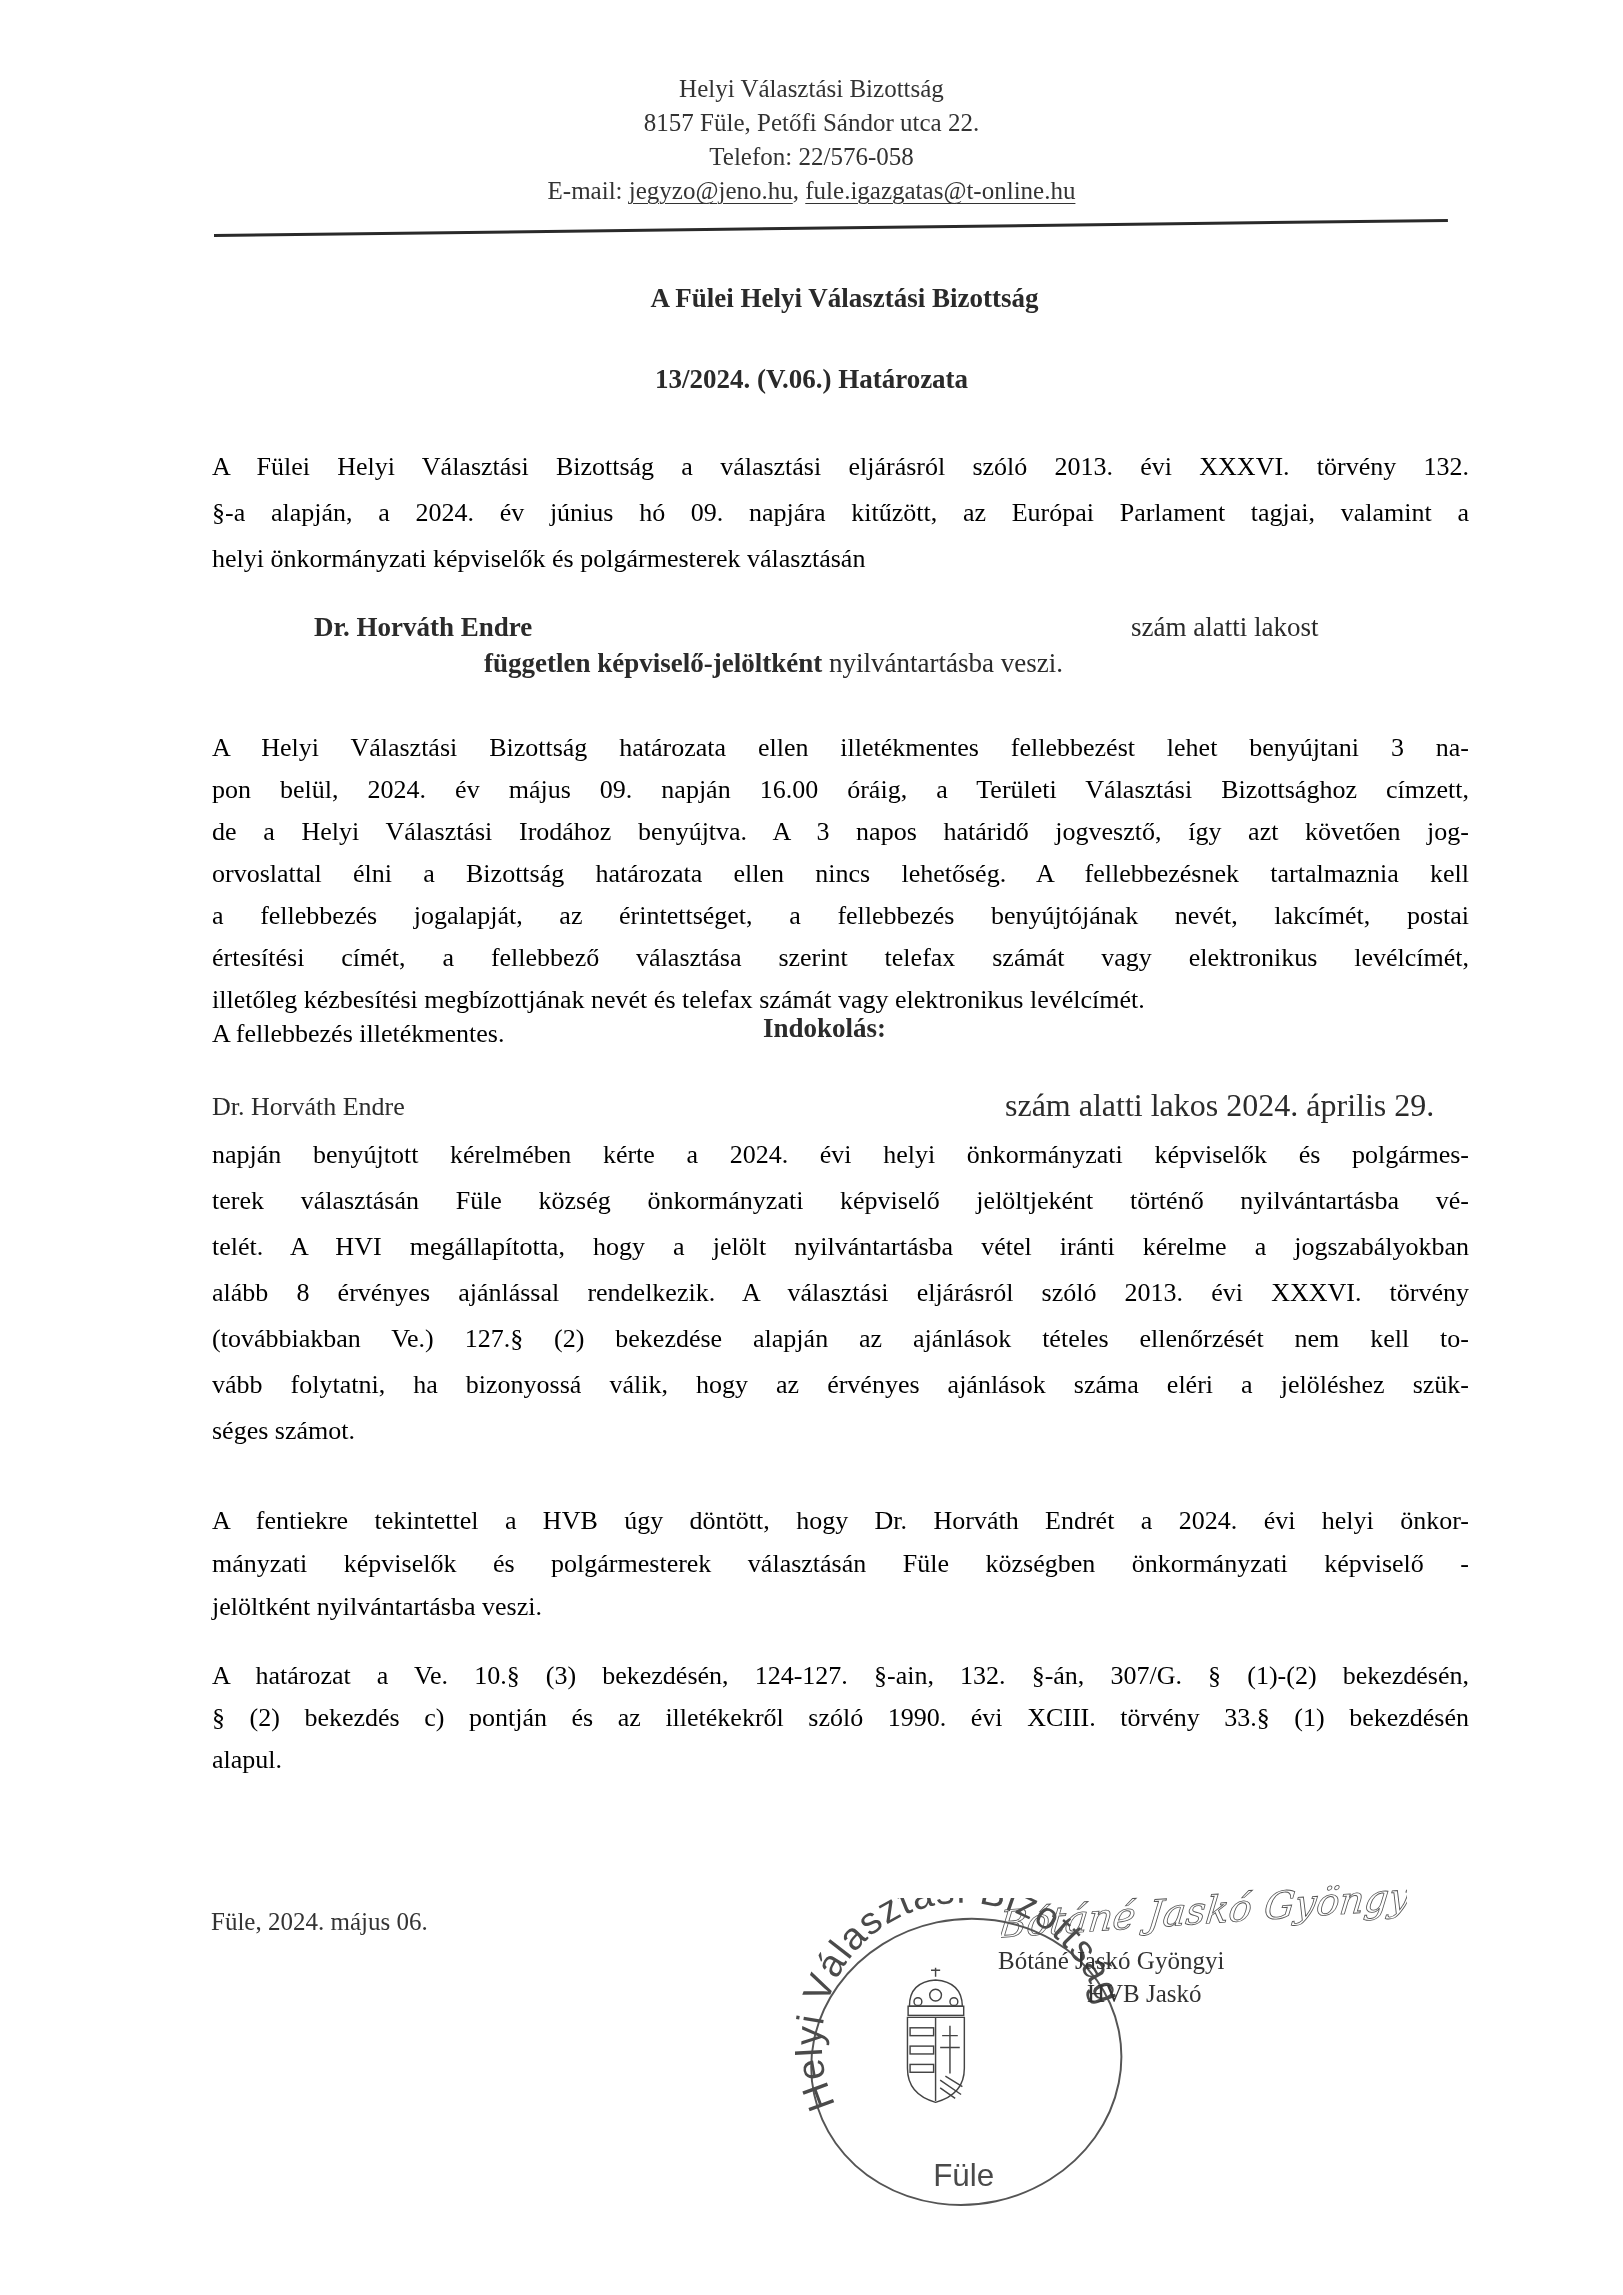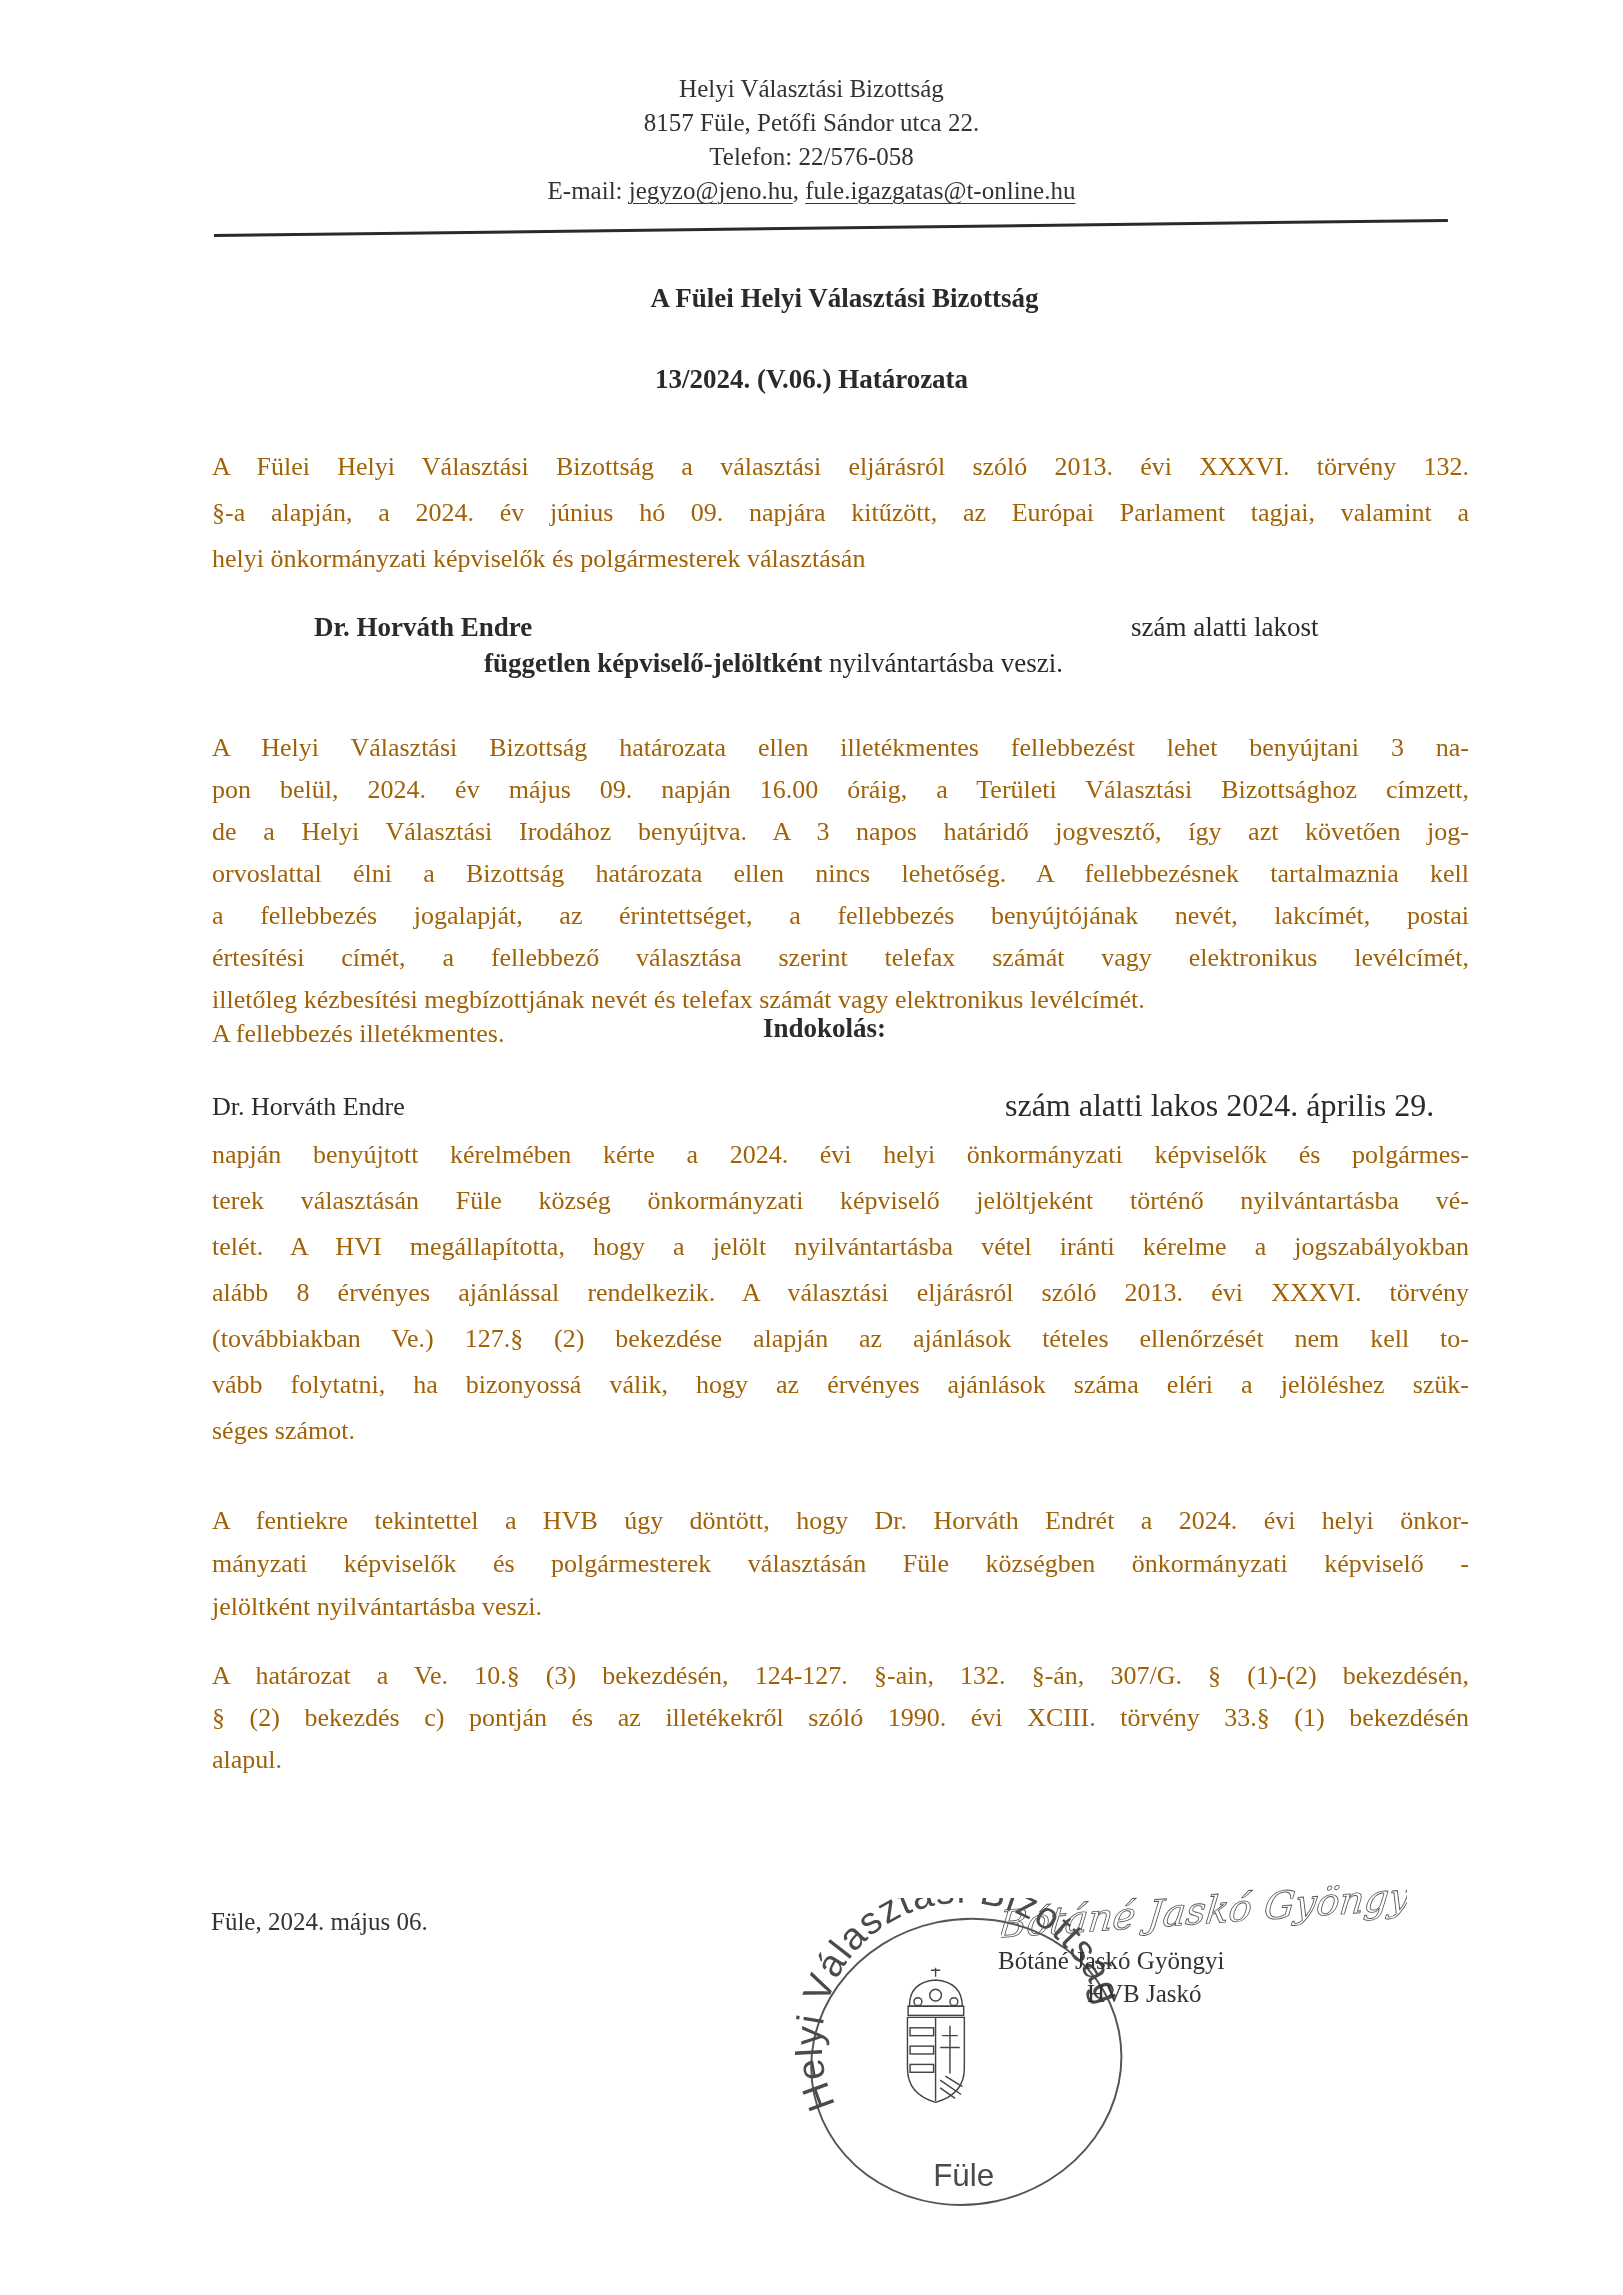--- a/index.html
+++ b/index.html
@@ -6,21 +6,21 @@
   body {
     width: 1623px; height: 2295px; position: relative; overflow: hidden;
     font-family: "Liberation Serif", "DejaVu Serif", serif;
     color: #2b2b2b;
   }
   .abs { position: absolute; }
   .hdr { left: 0; width: 1623px; text-align: center; font-size: 25px; line-height: 33px; color: #333; }
   .hdr a { color: #333; text-decoration: underline; text-underline-offset: 3.9px; text-decoration-thickness: 1.3px; }
   .rule { left: 214px; top: 234px; width: 1234px; height: 2.6px; background: #2a2a2a; transform: rotate(-0.7deg); transform-origin: left center; }
   .title { left: 0; width: 1623px; text-align: center; font-weight: bold; font-size: 27px; color: #2a2a2a; }
-  .para { left: 212px; width: 1257px; font-size: 26px; line-height: 46px; text-align: justify; color: #a16207; }
+  .para { left: 212px; width: 1257px; font-size: 26px; line-height: 46px; text-align: justify; color: #000000; }
   .para .ln { display: block; height: 46px; white-space: nowrap; text-align-last: justify; }
   .para .ln.last { text-align-last: left; }
   .b { font-weight: bold; }
   .stamp-text { font-family: "Liberation Sans", "DejaVu Sans", sans-serif; fill: #4a4a4a; }
   .sig { font-family: "DejaVu Serif", serif; font-style: italic; fill: none; }
 </style>
 </head>
 <body>
 
 <div class="abs hdr" style="top:72px;">Helyi Választási Bizottság</div>

